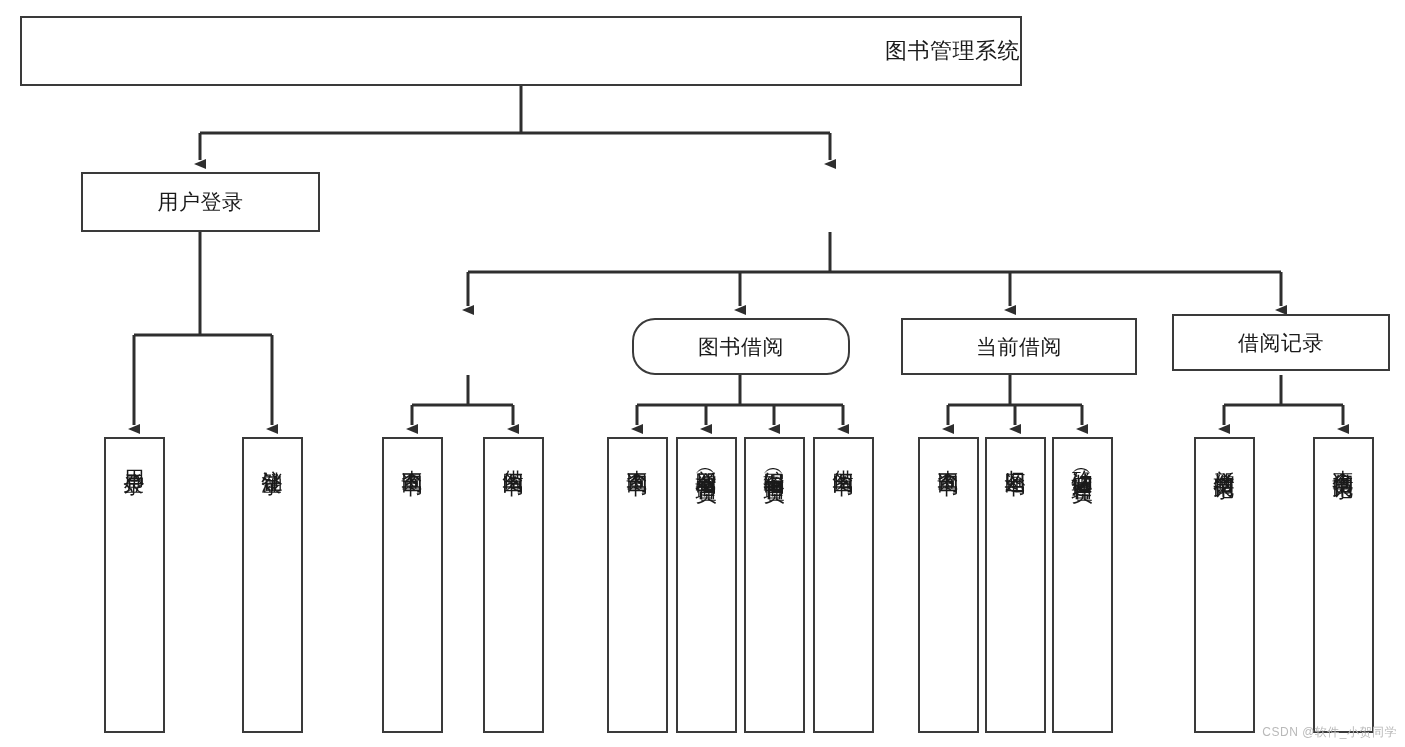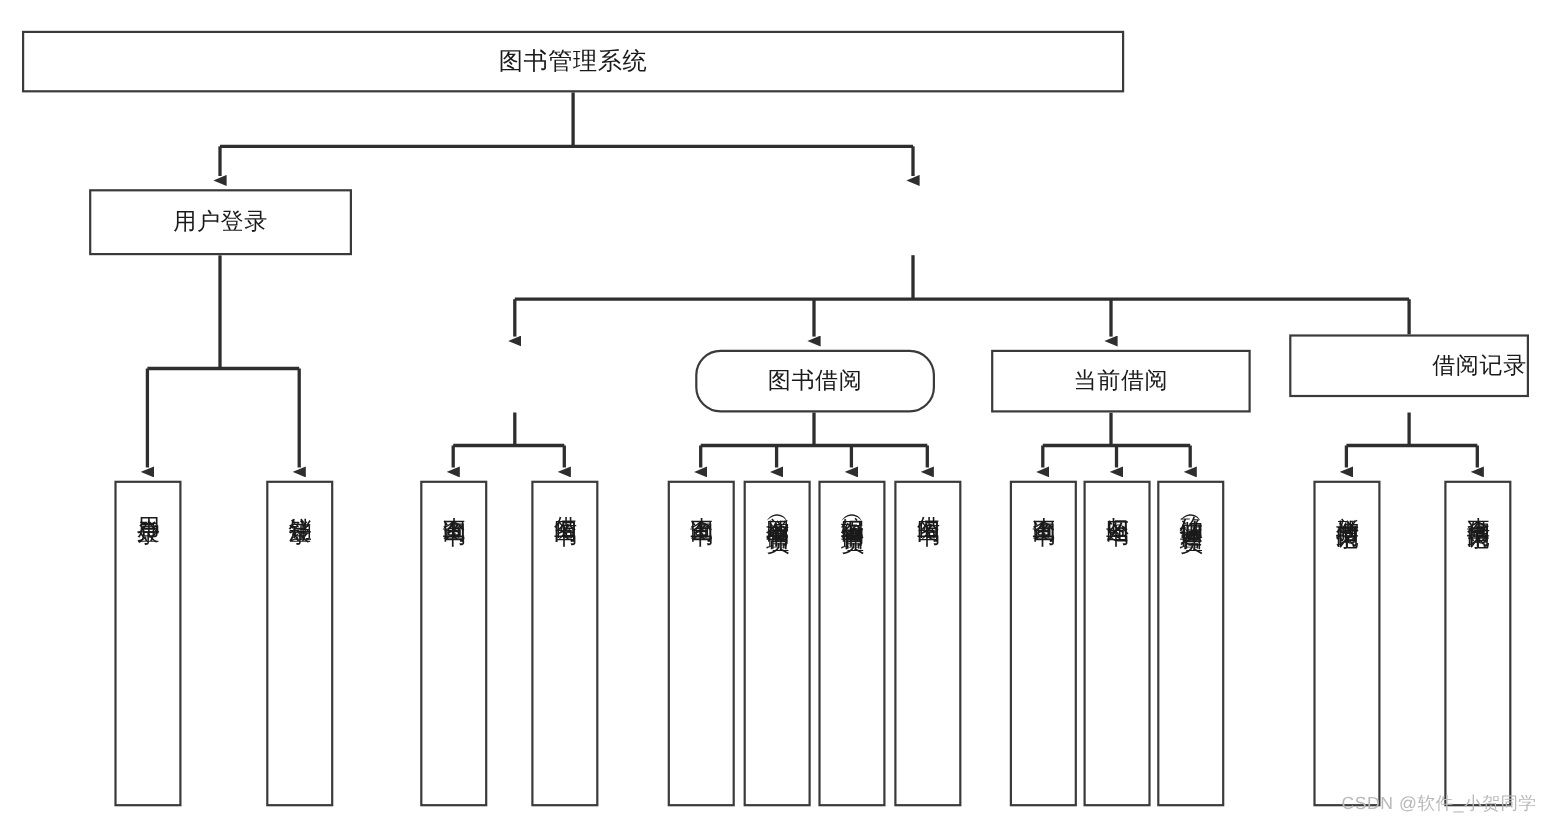--- a/index.html
+++ b/index.html
@@ -56,21 +56,21 @@
     text-orientation: upright;
     font-size: 21px;
     line-height: 1.1;
     letter-spacing: 2px;
     white-space: nowrap;
   }
   .watermark {
     position: absolute;
     right: 8px;
     bottom: 6px;
-    font-size: 16px;
+    font-size: 12px;
     color: #b9b9b9;
     letter-spacing: 0.5px;
     white-space: nowrap;
     user-select: none;
   }
 </style>
 </head>
 <body>
 
 <div id="canvas">
@@ -118,35 +118,35 @@
       <path d="M1015,405 L1015,425" marker-end="url(#ar)"></path>
       <path d="M1082,405 L1082,425" marker-end="url(#ar)"></path>
 
       <path d="M1281,375 L1281,405"></path>
       <path d="M1224,405 L1343,405"></path>
       <path d="M1224,405 L1224,425" marker-end="url(#ar)"></path>
       <path d="M1343,405 L1343,425" marker-end="url(#ar)"></path>
     </g>
   </svg>
 
-  <div class="node root horiz" style="left:20px; top:28px; width:1002px; height:56px;">
+  <div class="node root horiz" style="left:20px; top:16px; width:1002px; height:70px;justify-content:flex-end;">
     <span class="lbl">图书管理系统</span>
   </div>
 
   <div class="node horiz" style="left:81px; top:172px; width:239px; height:60px;">
     <span class="lbl">用户登录</span>
   </div>
 
   <div class="node horiz" style="left:632px; top:318px; width:218px; height:57px;border-radius:23px;">
     <span class="lbl">图书借阅</span>
   </div>
   <div class="node horiz" style="left:901px; top:318px; width:236px; height:57px;">
     <span class="lbl">当前借阅</span>
   </div>
-  <div class="node horiz" style="left:1172px; top:304px; width:218px; height:57px;justify-content:flex-end;">
+  <div class="node horiz" style="left:1172px; top:314px; width:218px; height:57px;">
     <span class="lbl">借阅记录</span>
   </div>
 
   <div class="node vert" style="left:104px; top:437px; width:61px; height:296px;">
     <span class="lbl">用户登录</span>
   </div>
   <div class="node vert" style="left:242px; top:437px; width:61px; height:296px;">
     <span class="lbl">注销登录</span>
   </div>
 

